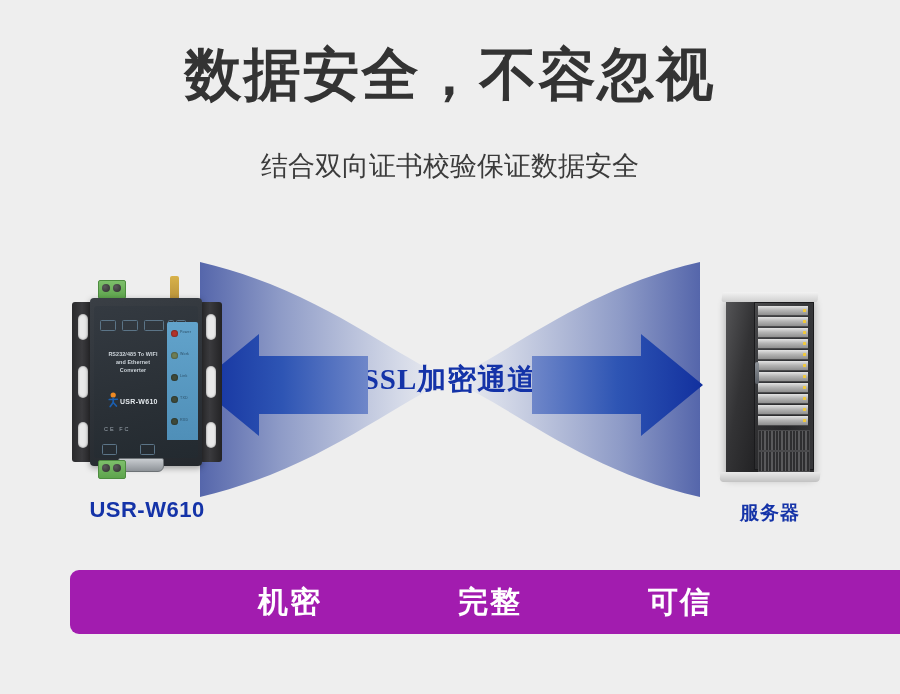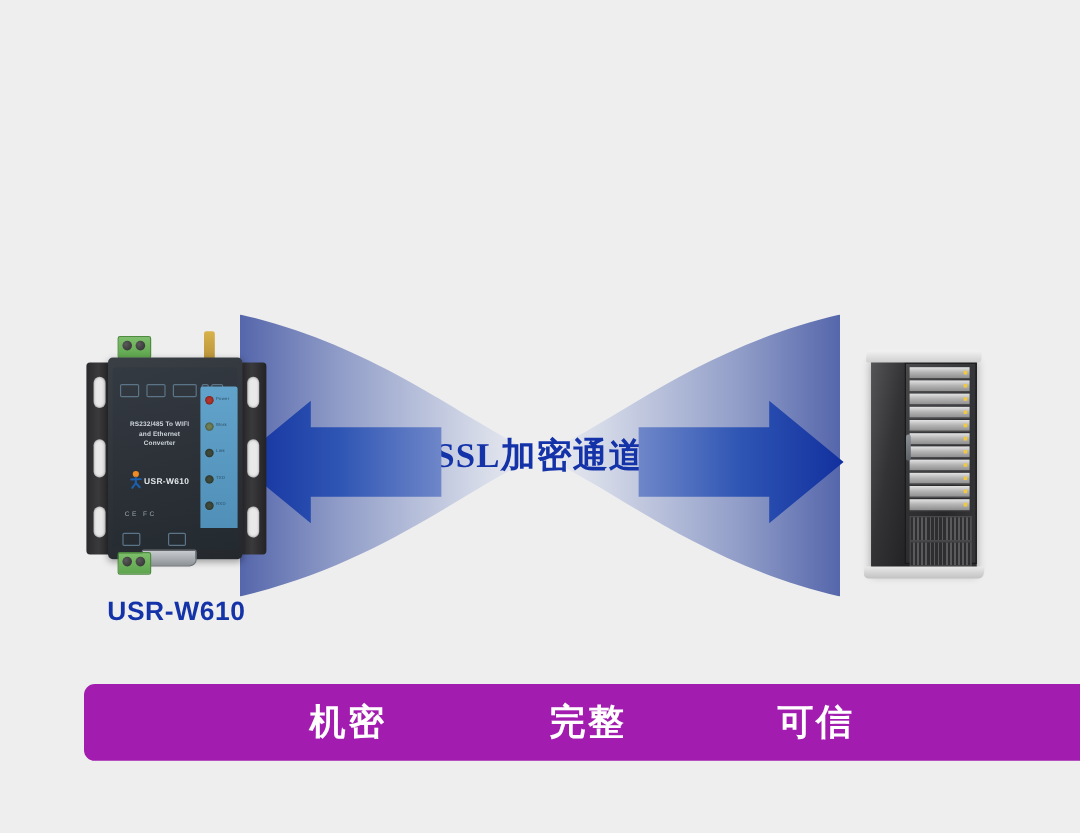--- a/index.html
+++ b/index.html
@@ -194,22 +194,24 @@
   }
   .bi0{left:155px;width:130px;}
   .bi1{left:355px;width:130px;}
   .bi2{left:545px;width:130px;}
 </style>
 </head>
 <body>
 
 <div id="stage">
 
+  <div class="title">数据安全，不容忽视</div>
 
   <div class="subtitle">
+    <div>结合双向证书校验保证数据安全</div>
   </div>
 
   <div class="channel">
     <svg viewBox="0 0 500 235" preserveAspectRatio="none" aria-hidden="true">
       <defs>
         <linearGradient id="bowGrad" x1="0" y1="0" x2="1" y2="0">
           <stop offset="0" stop-color="#5566ab"></stop>
           <stop offset="0.16" stop-color="#8e9bc7"></stop>
           <stop offset="0.40" stop-color="#d5dae8"></stop>
           <stop offset="0.50" stop-color="#f0f0f2"></stop>
@@ -336,20 +338,21 @@
     <div class="unit" style="top:113px;"></div>
     <div class="unit" style="top:124px;"></div>
     <div class="unit-big" style="top:138px;"></div>
     <div class="unit-big" style="top:159px;"></div>
     <div class="rack-handle"></div>
     <div class="rack-top"></div>
     <div class="rack-base"></div>
   </div>
 
   <div class="caption caption-device">USR-W610</div>
+  <div class="caption caption-server">服务器</div>
 
   <div class="banner">
     <div class="banner-items">
       <div class="banner-item bi0">机密</div>
       <div class="banner-item bi1">完整</div>
       <div class="banner-item bi2">可信</div>
     </div>
   </div>
 
 </div>

